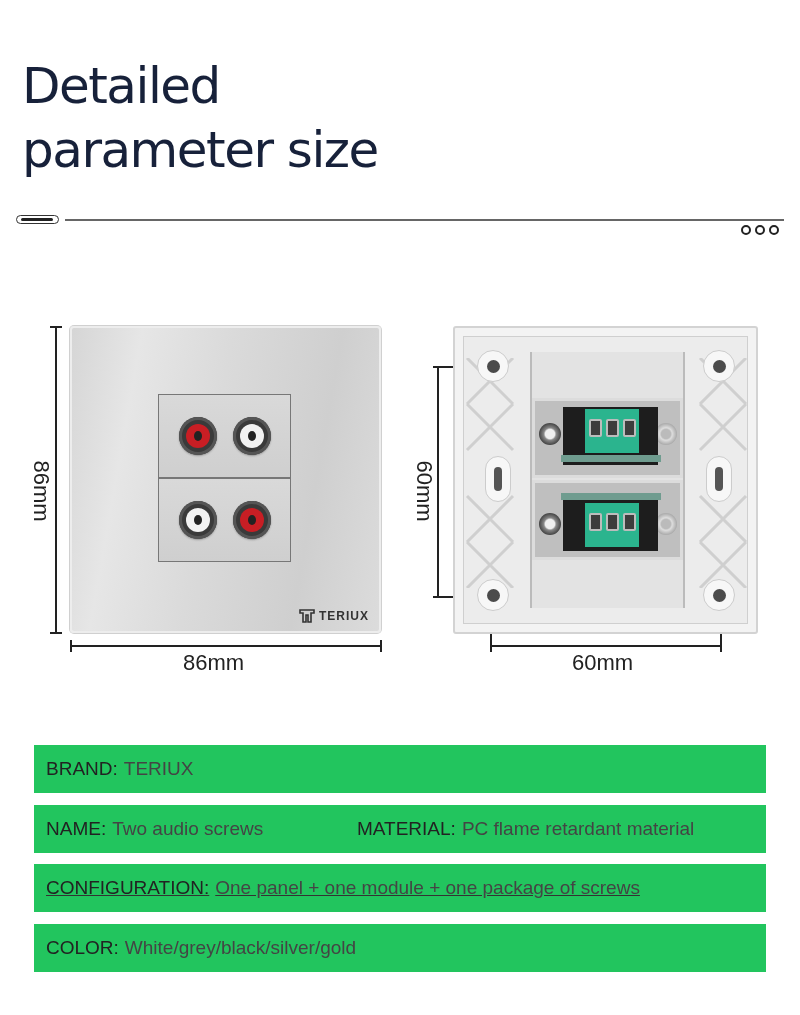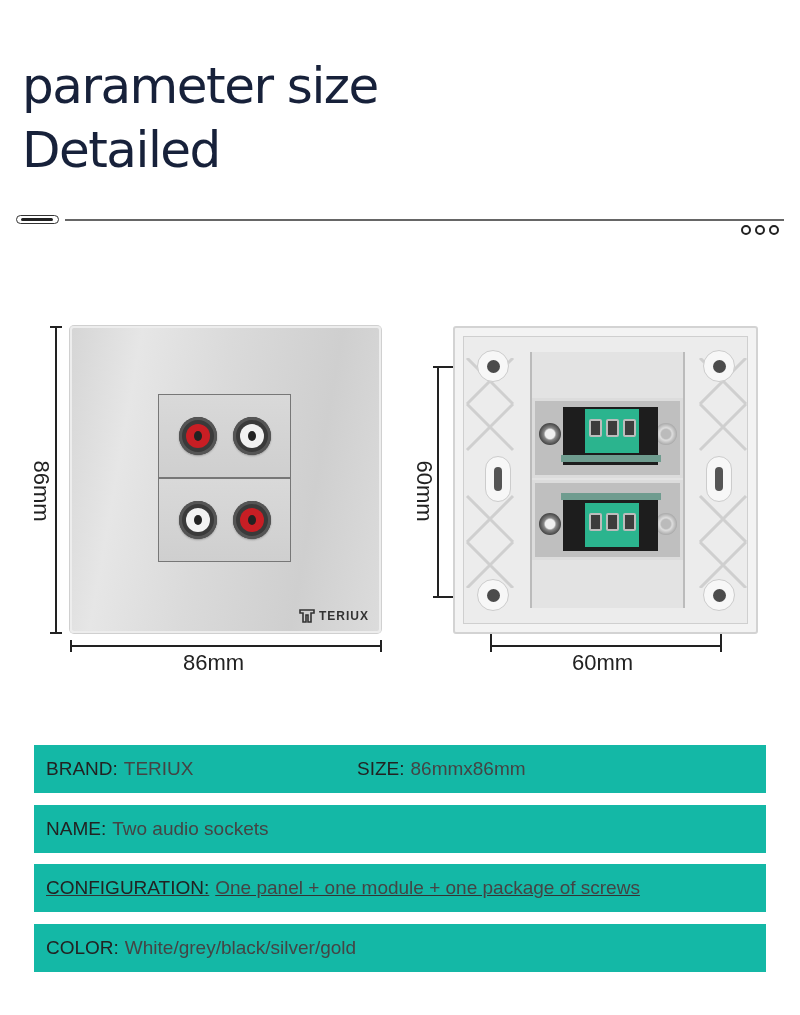--- a/index.html
+++ b/index.html
@@ -44,31 +44,31 @@
   .center-frame { position: absolute; left: 75px; top: 24px; width: 155px; height: 256px; background: #e3e3e3; border-left: 2px solid #bbb; border-right: 2px solid #bbb; }
   .bay { position: absolute; left: 0; width: 151px; height: 80px; background: #bfbfbf; border: 3px solid #dcdcdc; }
   .terminal { position: absolute; left: 28px; top: 6px; width: 95px; height: 58px; background: #1d1d1d; }
   .green-block { position: absolute; left: 22px; top: 2px; width: 54px; height: 44px; background: #2bb48e; }
   .screw-cell { position: absolute; top: 10px; width: 13px; height: 18px; background: #3c3c3c; border: 2px solid #bcbcbc; border-radius: 2px; }
   .pcb { position: absolute; left: -2px; width: 100px; height: 7px; background: #6f9c8f; }
   .mount-screw { position: absolute; width: 22px; height: 22px; border-radius: 50%; background: radial-gradient(circle at 50% 50%, #eee 0 30%, #888 40%, #444 70%); }
   .mount-screw.light { background: radial-gradient(circle at 50% 50%, #bbb 0 30%, #ddd 40%, #aaa 70%); }
 
   
-  .spec-row { position: absolute; left: 34px; width: 732px; height: 48px; background: #14b8a6; display: flex; align-items: center; font-family: "Liberation Sans", sans-serif; font-size: 19px; color: #333; }
+  .spec-row { position: absolute; left: 34px; width: 732px; height: 48px; background: #22c55e; display: flex; align-items: center; font-family: "Liberation Sans", sans-serif; font-size: 19px; color: #333; }
   .spec-cell { position: absolute; white-space: nowrap; }
   .spec-key { color: #222; margin-right: 6px; }
   .spec-val { color: #444; }
 </style>
 </head>
 <body>
 
 <div class="title">
+  <div>Detailed</div>
   <div>parameter size</div>
-  <div>Detailed</div>
 </div>
 
 <div class="divider-pill"></div>
 <div class="divider-line"></div>
 <div class="dots">
   <div class="dot"></div>
   <div class="dot"></div>
   <div class="dot"></div>
 </div>
 
@@ -153,28 +153,28 @@
         </div>
       </div>
     </div>
   </div>
 </div>
 
 <div class="spec-row" style="top:745px;">
   <div class="spec-cell" style="left:12px;">
     <span class="spec-key">BRAND:</span><span class="spec-val">TERIUX</span>
   </div>
-  <div class="spec-cell" style="left:323px;">
-    <span class="spec-key">SIZE:</span><span class="spec-val">86mmx86mm</span>
-  </div>
 </div>
 
 <div class="spec-row" style="top:805px;">
   <div class="spec-cell" style="left:12px;">
-    <span class="spec-key">NAME:</span><span class="spec-val">Two audio sockets</span>
+    <span class="spec-key">NAME:</span><span class="spec-val">Two audio screws</span>
+  </div>
+  <div class="spec-cell" style="left:323px;">
+    <span class="spec-key">MATERIAL:</span><span class="spec-val">PC flame retardant material</span>
   </div>
 </div>
 
 <div class="spec-row" style="top:864px;">
   <div class="spec-cell" style="left:12px;text-decoration:underline;">
     <span class="spec-key">CONFIGURATION:</span><span class="spec-val">One panel + one module + one package of screws</span>
   </div>
 </div>
 
 <div class="spec-row" style="top:924px;">

